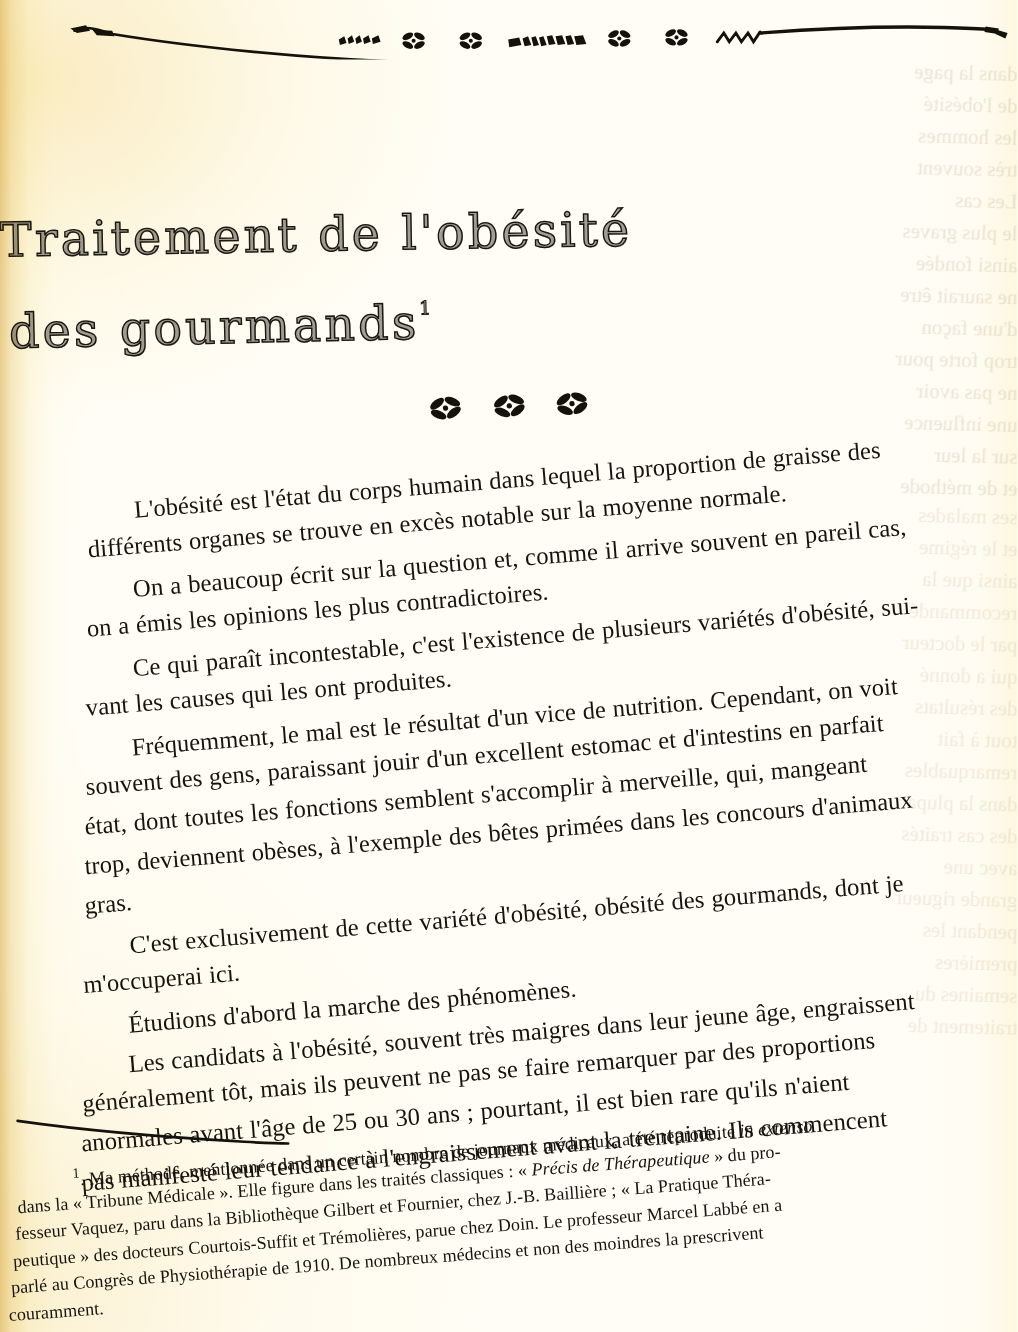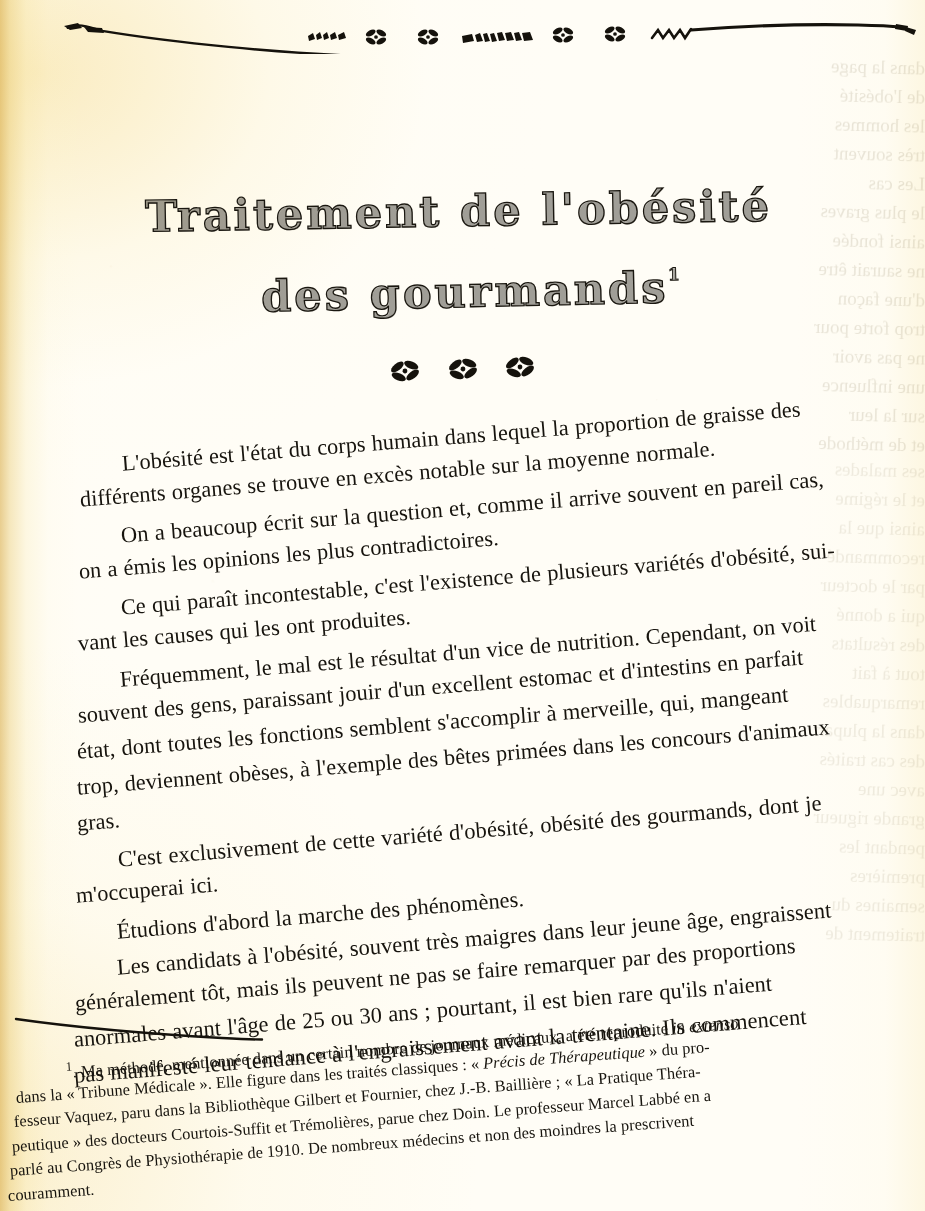--- a/index.html
+++ b/index.html
@@ -66,22 +66,21 @@
     width: 860px;
     height: 48px;
   }
 
   
   #title-block {
     position: absolute;
     left: 0;
     top: 178px;
     width: 925px;
-    text-align: center;
-    font-weight: bold;
+    text-align: left;
   }
   .title-line {
     font-family: "DejaVu Serif", "Liberation Serif", serif;
     font-size: 43px;
     letter-spacing: 3.0px;
     line-height: 66px;
     white-space: nowrap;
     color: transparent;
     -webkit-text-stroke: 1.35px #1a1710;
     text-shadow:

